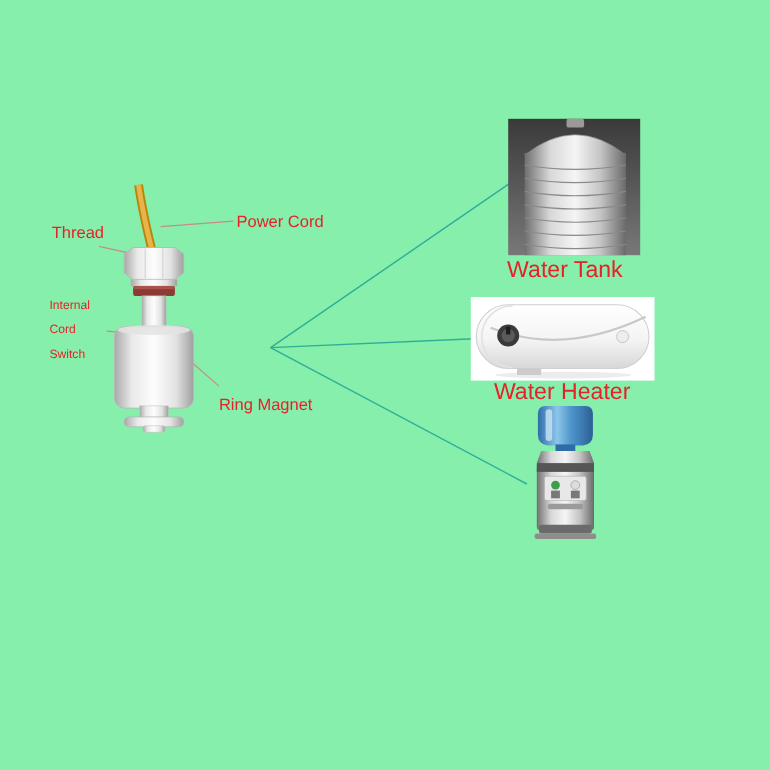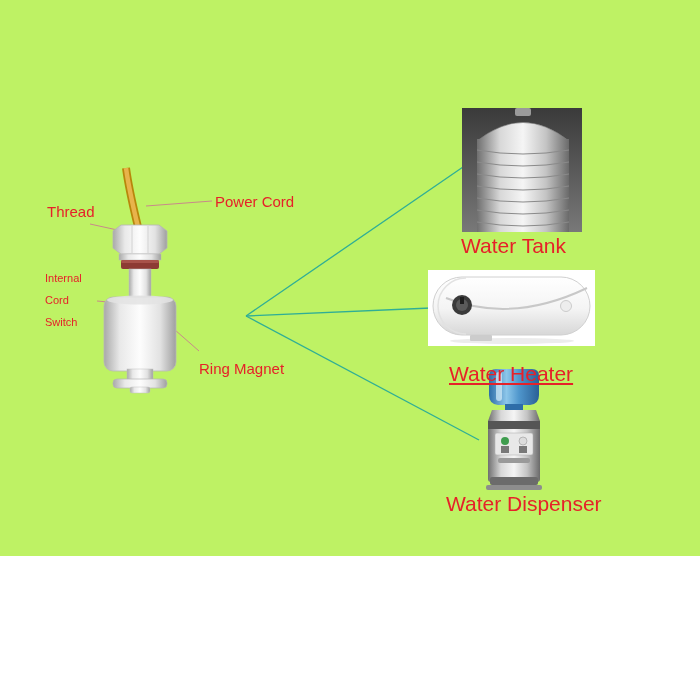--- a/index.html
+++ b/index.html
@@ -4,22 +4,22 @@
 <style>
   * { margin: 0; padding: 0; box-sizing: border-box; }
   html, body { background: #ffffff; }
   body {
     width: 700px; height: 700px;
     font-family: "Liberation Sans", sans-serif;
     position: relative;
   }
   .canvas {
     position: relative;
-    width: 700px; height: 556px;
-    background: #bef264;
+    width: 700px; height: 700px;
+    background: #86efac;
     overflow: hidden;
   }
   .art { position: absolute; left: 0; top: 0; }
   .part-label {
     position: absolute;
     color: #e62129;
     font-size: 15px;
     line-height: 18px;
     white-space: nowrap;
   }
@@ -35,21 +35,21 @@
     color: #e62129;
     font-size: 21px;
     font-weight: 400;
     white-space: nowrap;
   }
   .lbl-power-cord   { left: 215px; top: 193px; }
   .lbl-thread       { left: 47px;  top: 203px; }
   .lbl-reed-switch  { left: 45px;  top: 267px; }
   .lbl-ring-magnet  { left: 199px; top: 360px; }
   .lbl-water-tank      { left: 461px; top: 234px; }
-  .lbl-water-heater    { left: 449px; top: 362px; text-decoration: underline; }
+  .lbl-water-heater    { left: 449px; top: 345px; }
   .lbl-water-dispenser { left: 446px; top: 492px; }
 </style>
 </head>
 <body>
 
 <div class="canvas">
 
   <svg class="art" width="700" height="700" viewBox="0 0 700 700">
     <defs>
       <linearGradient id="plastic" x1="0" y1="0" x2="1" y2="0">
@@ -174,15 +174,14 @@
     <span>Cord</span>
     <span>Switch</span>
   </div>
 
   <div class="part-label lbl-ring-magnet">Ring Magnet</div>
 
   <div class="app-label lbl-water-tank">Water Tank</div>
 
   <div class="app-label lbl-water-heater">Water Heater</div>
 
-  <div class="app-label lbl-water-dispenser">Water Dispenser</div>
 
 </div>
 
 </body></html>

